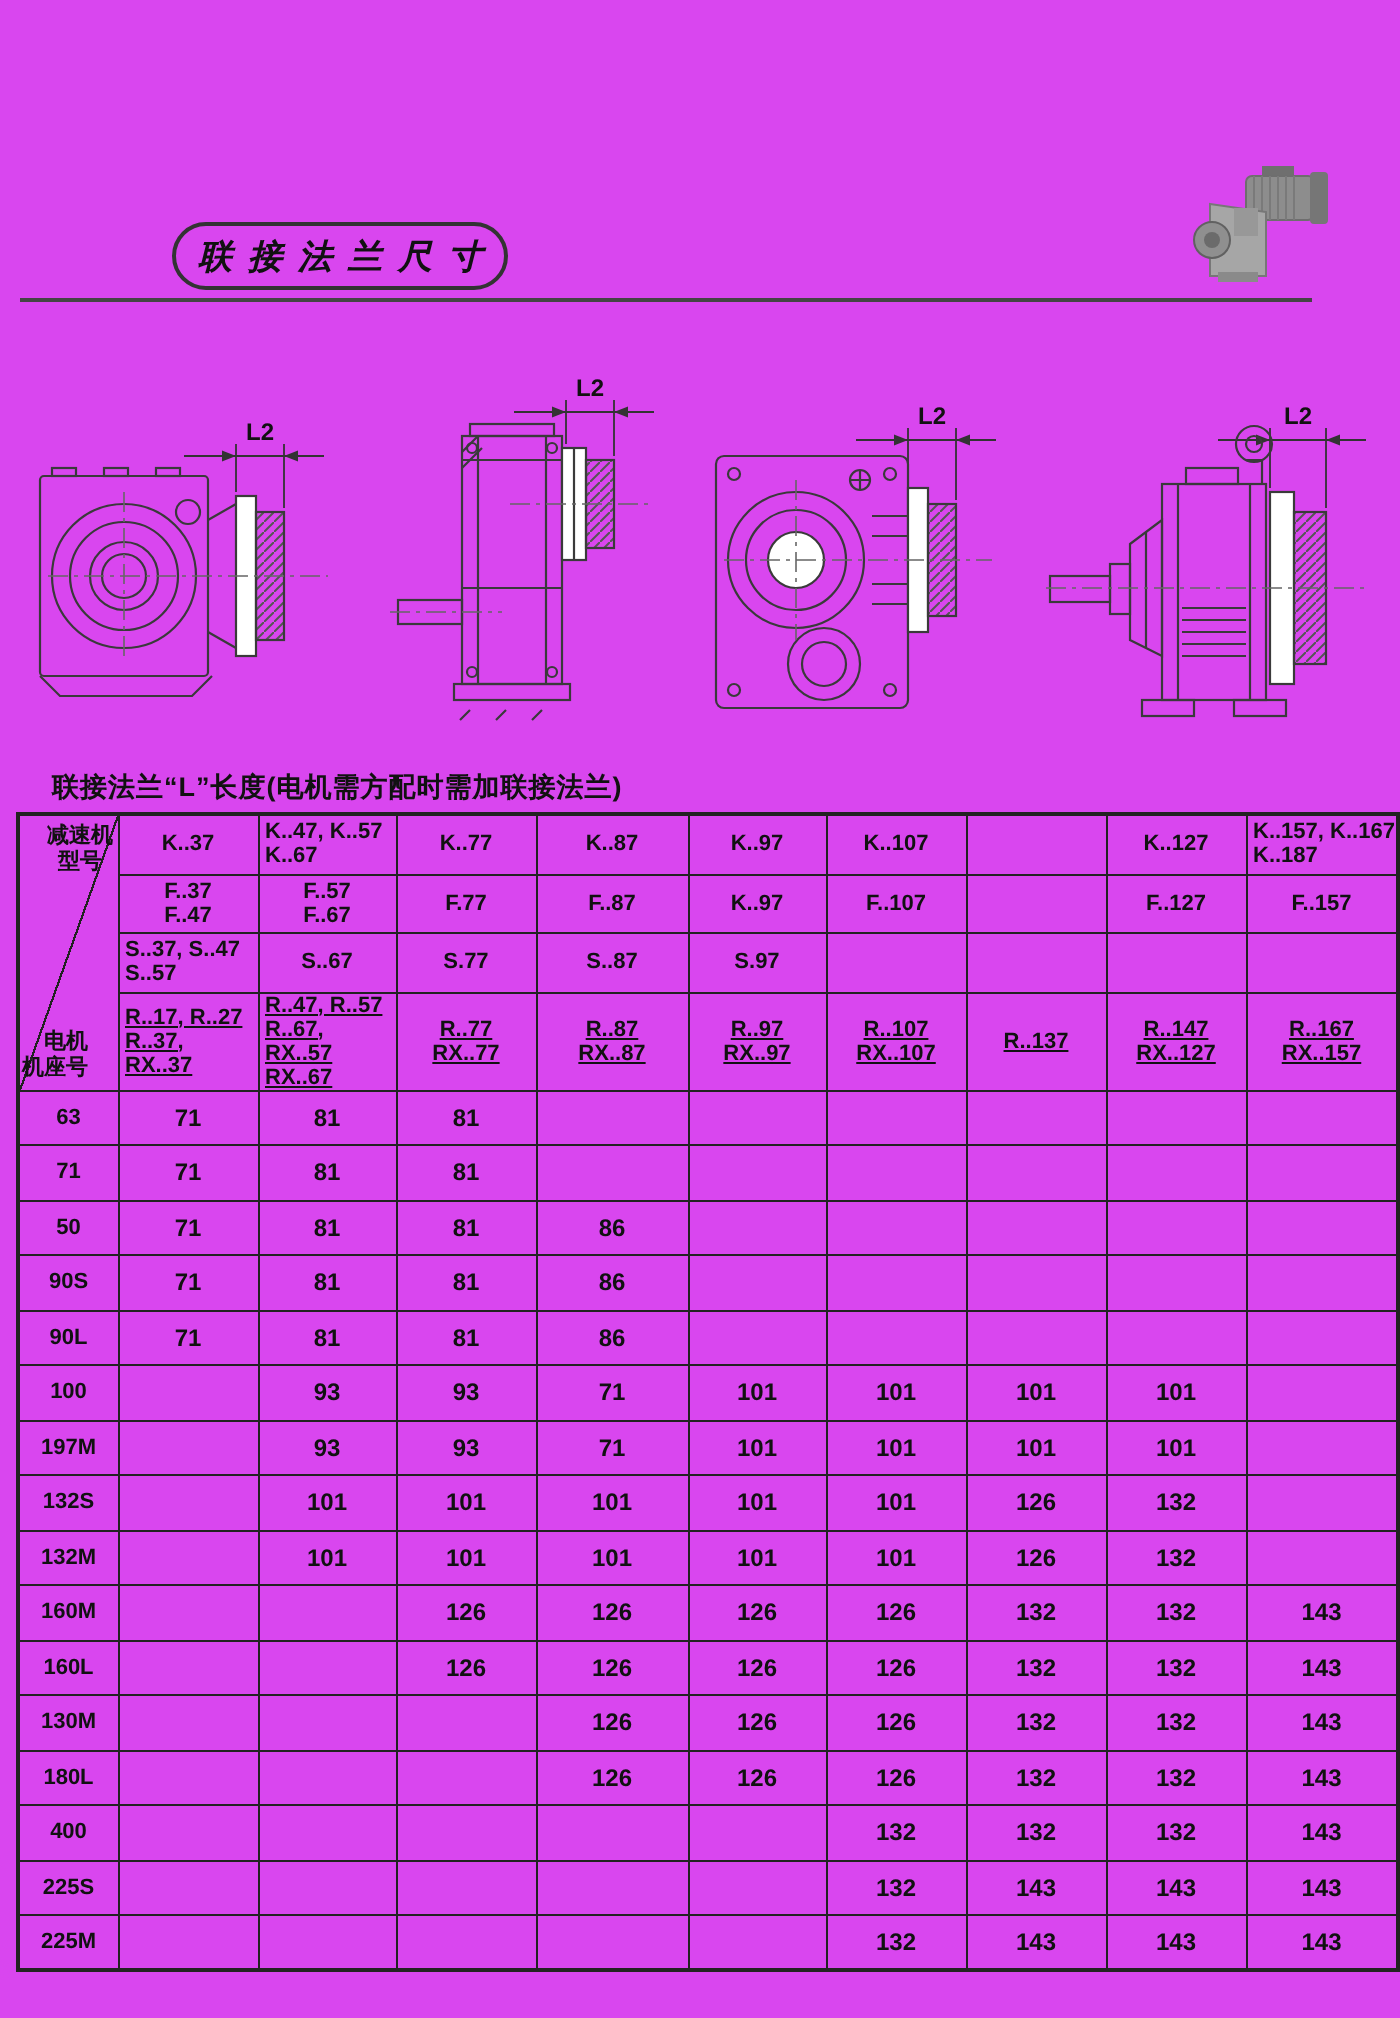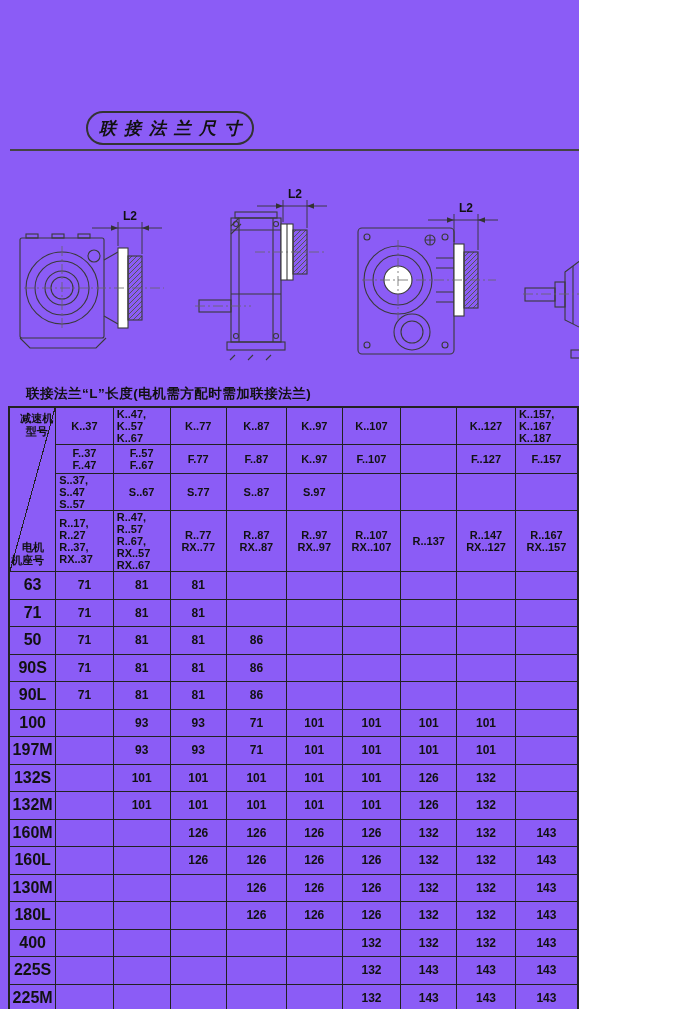--- a/index.html
+++ b/index.html
@@ -1,18 +1,18 @@
 <!DOCTYPE html>
 <html><head>
 <meta charset="utf-8">
 <style>
   * { margin:0; padding:0; box-sizing:border-box; }
   html,body { background:#ffffff; }
   .page {
-    position:relative; width:579px; height:1009px; background:#8b5cf6;
+    position:relative; width:700px; height:1009px; background:#d946ef;
     font-family:"Liberation Sans","DejaVu Sans",sans-serif; color:#111; overflow:hidden;
   }
   
   .title-pill {
     position:absolute; left:86px; top:111px; width:168px; height:34px;
     border:2px solid #333; border-radius:17px;
     display:flex; align-items:center; justify-content:center;
   }
   .title-pill span {
     font-weight:bold; font-style:italic; font-size:17px; letter-spacing:8px; padding-left:8px;
@@ -42,25 +42,25 @@
     position:absolute; left:8px; top:406px; border-collapse:collapse; table-layout:fixed;
     border:2px solid #222;
   }
   .ftable td {
     border:1px solid #222; font-weight:bold; text-align:center; vertical-align:middle;
     white-space:pre-line; overflow:hidden;
   }
   .ftable thead tr:nth-child(1) { height:30px; }
   .ftable thead tr:nth-child(2) { height:29px; }
   .ftable thead tr:nth-child(3) { height:30px; }
-  .ftable thead tr:nth-child(4) { height:40px; }
+  .ftable thead tr:nth-child(4) { height:40px;text-decoration:underline; }
   .ftable tbody tr { height:27.5px; }
   .hdr { font-size:11px; line-height:12px; }
   .hdr.lft { text-align:left; padding-left:3px;margin-left:32px; }
-  .frame { font-size:16px; }
+  .frame { font-size:11px; }
   .val { font-size:12px; }
   .corner {
     position:relative; padding:0;
     background-image:linear-gradient(to bottom right,
       transparent 49.4%, #222 49.4%, #222 50.6%, transparent 50.6%);
   }
   .corner .tr-label { position:absolute; top:4px; right:2px; font-size:11px; line-height:13px; text-align:center; white-space:pre-line; }
   .corner .bl-label { position:absolute; bottom:4px; left:1px; font-size:11px; line-height:13px; text-align:right; white-space:pre-line; }
 </style>
 </head>

